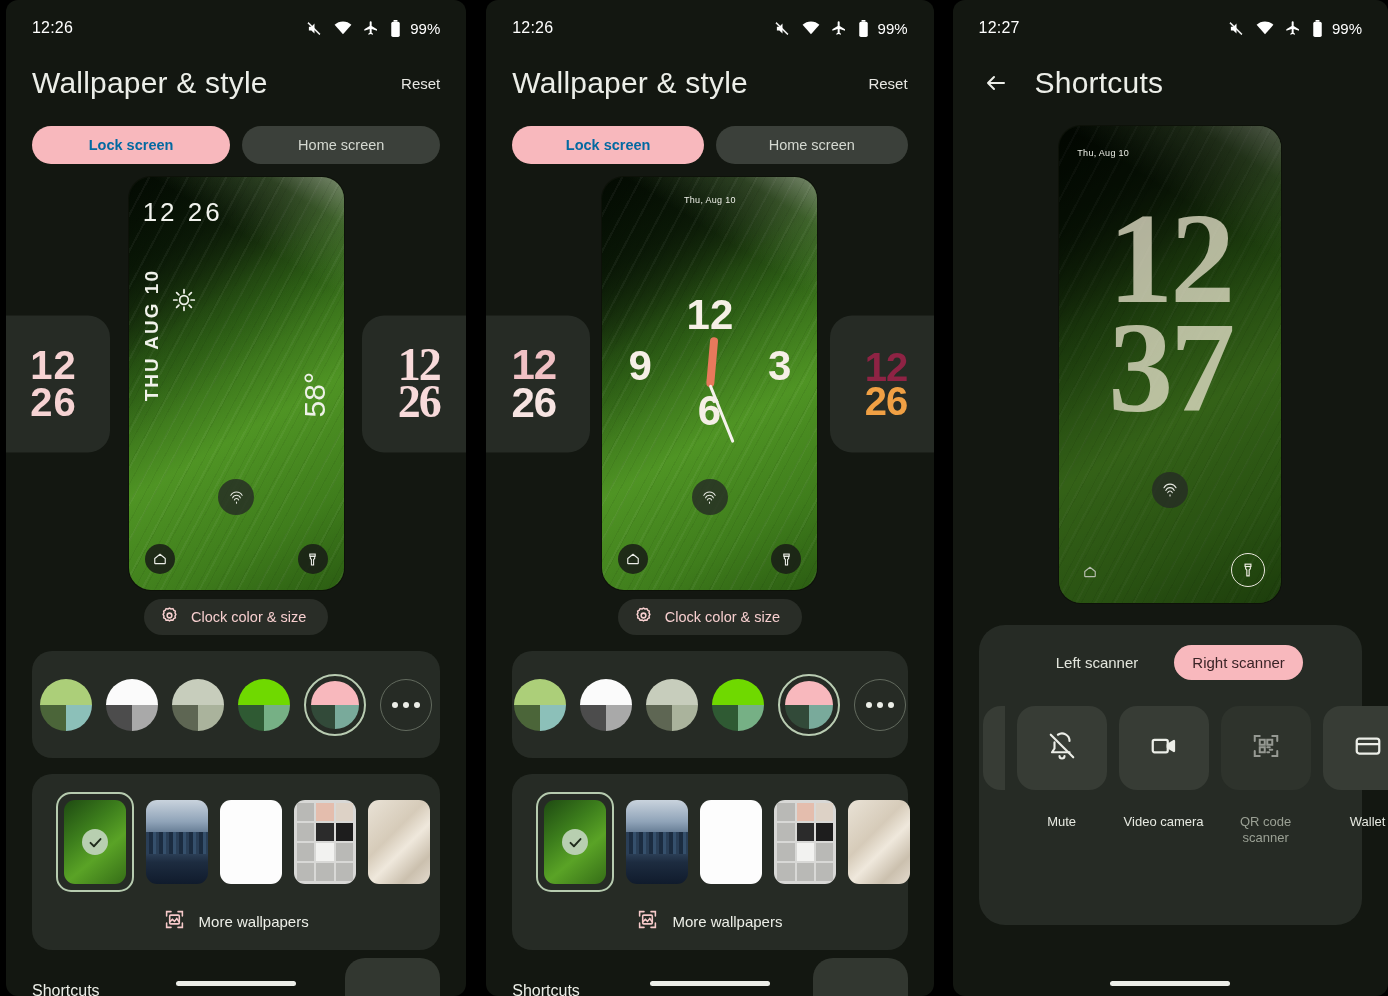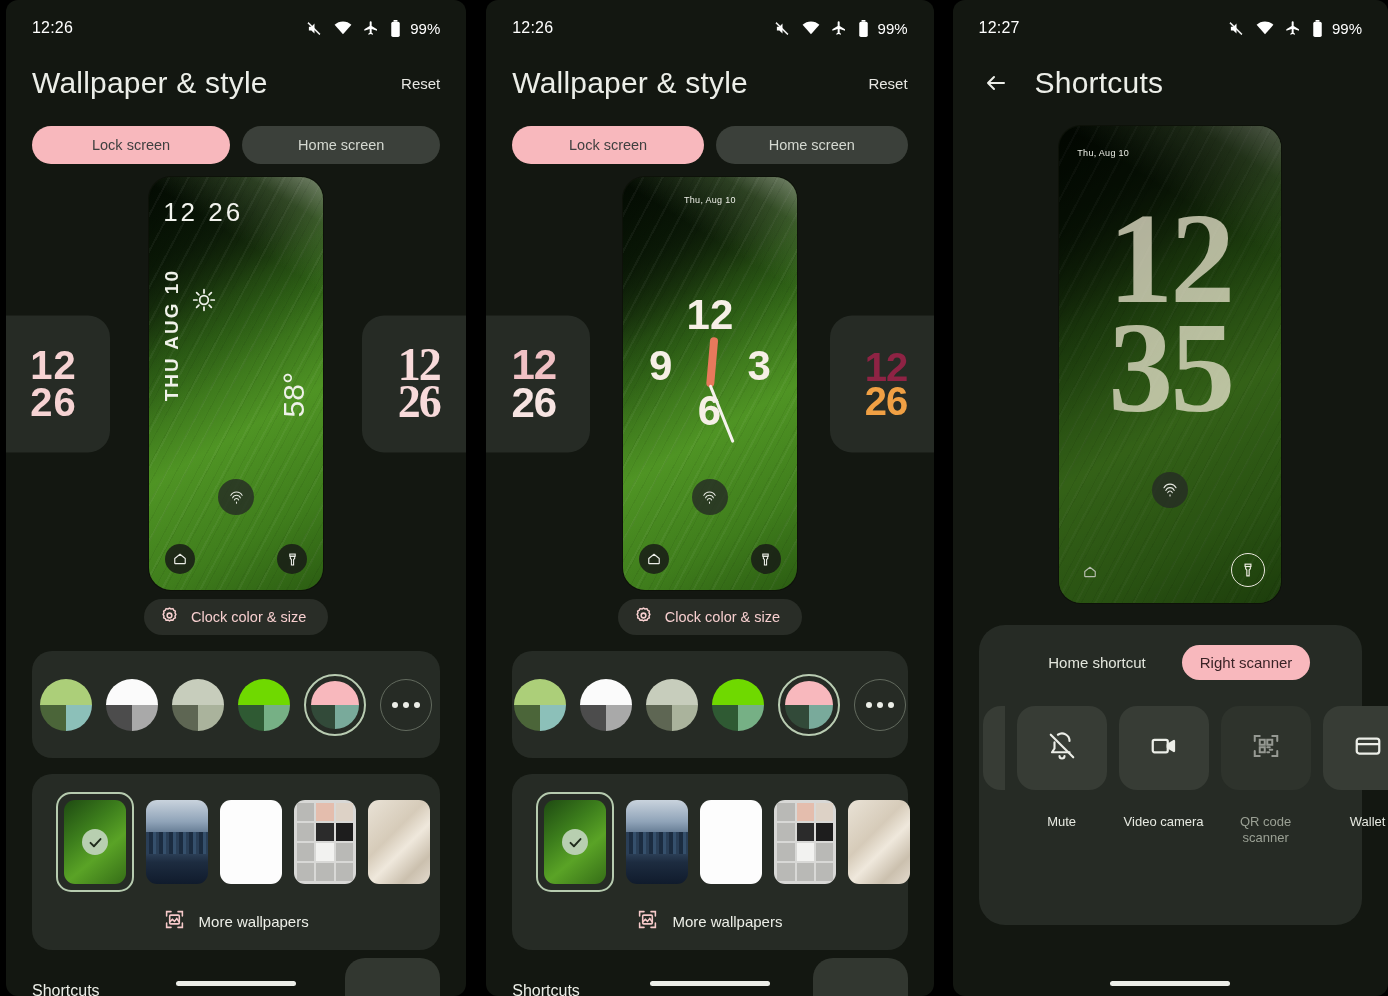--- a/index.html
+++ b/index.html
@@ -56,21 +56,21 @@
     margin-right: 22px; cursor: pointer;
   }
 
   
   .tabs { display: flex; gap: 12px; padding: 16px 26px 0; }
   .tab {
     flex: 1; height: 38px; border-radius: 19px;
     display: flex; align-items: center; justify-content: center;
     font-size: 14.5px; cursor: pointer;
   }
-  .tab.on { background: #f8b8bd; color: #404040; font-weight: 400; }
+  .tab.on { background: #f8b8bd; color: #0369a1; font-weight: 700; }
   .tab.off { background: #3b403a; color: #d5d9d1; }
 
   
   .carousel {
     position: relative;
     height: 415px;
     margin-top: 12px;
     display: flex; align-items: center; justify-content: center;
   }
   .side-card {
@@ -95,21 +95,21 @@
   .v-two .b { color: #f7e4e2; }
   .v-two { font-size: 42px; font-weight: 700; line-height: .9; letter-spacing: -1px; }
   
   .v-bubble { font-size: 40px; font-weight: 700; line-height: .85; letter-spacing: -1px; }
   .v-bubble .c1 { color: #8e2344; }
   .v-bubble .c3 { color: #f0a044; }
 
   
   .phone {
     position: relative;
-    width: 174px; height: 413px;
+    width: 215px; height: 413px;
     border-radius: 22px;
     overflow: hidden;
     z-index: 3;
     background: linear-gradient(150deg,#0c1408 0%, #16280d 18%, #2f6216 38%, #4f9424 60%, #3f7d1c 82%, #2b5c12 100%);
     box-shadow: 0 0 0 1px #0d1109;
   }
   .phone.big { width: 222px; height: 477px; }
   .leaf-a, .leaf-b, .leaf-c {
     position: absolute; pointer-events: none;
   }
@@ -749,21 +749,21 @@
 
     <div class="phone-wrap3">
       <div class="phone big">
         <div class="leaf-a"></div>
         <div class="leaf-b"></div>
         <div class="leaf-c"></div>
         <div class="dim"></div>
         <div class="pv-date-small" style="top:22px;left:18px;right:auto;text-align:left">Thu, Aug 10</div>
         <div class="pv-bigclock">
           <span>12</span>
-          <span>35</span>
+          <span>37</span>
         </div>
         <div class="fp" style="top:346px">
           <svg width="18" height="18" viewBox="0 0 24 24" fill="none" stroke="#e8eae3" stroke-width="1.5" stroke-linecap="round">
             <path d="M4 9a9 9 0 0 1 16 0"></path>
               <path d="M6.5 12.5a6 6 0 0 1 11 0"></path>
               <path d="M9 15.5a3.2 3.2 0 0 1 6 0"></path>
               <path d="M12 18.5v1.5"></path>
           </svg>
         </div>
         <div class="lock-btn l plain">
@@ -775,21 +775,21 @@
           <svg width="14" height="14" viewBox="0 0 24 24" fill="none" stroke="#f0ede4" stroke-width="2">
               <rect x="7" y="2" width="10" height="4"></rect>
               <path d="M8 6h8v4l-2 2v10h-4V12L8 10z"></path>
             </svg>
         </div>
       </div>
     </div>
 
     <div class="sc-card">
       <div class="sc-tabs">
-        <div class="sc-tab">Home shortcut</div>
+        <div class="sc-tab">Left scanner</div>
         <div class="sc-tab on">Right scanner</div>
       </div>
       <div class="sc-list">
         <div class="sc-item peek">
           <div class="sc-tile"></div>
         </div>
 
         <div class="sc-item">
           <div class="sc-tile">
             <span>

